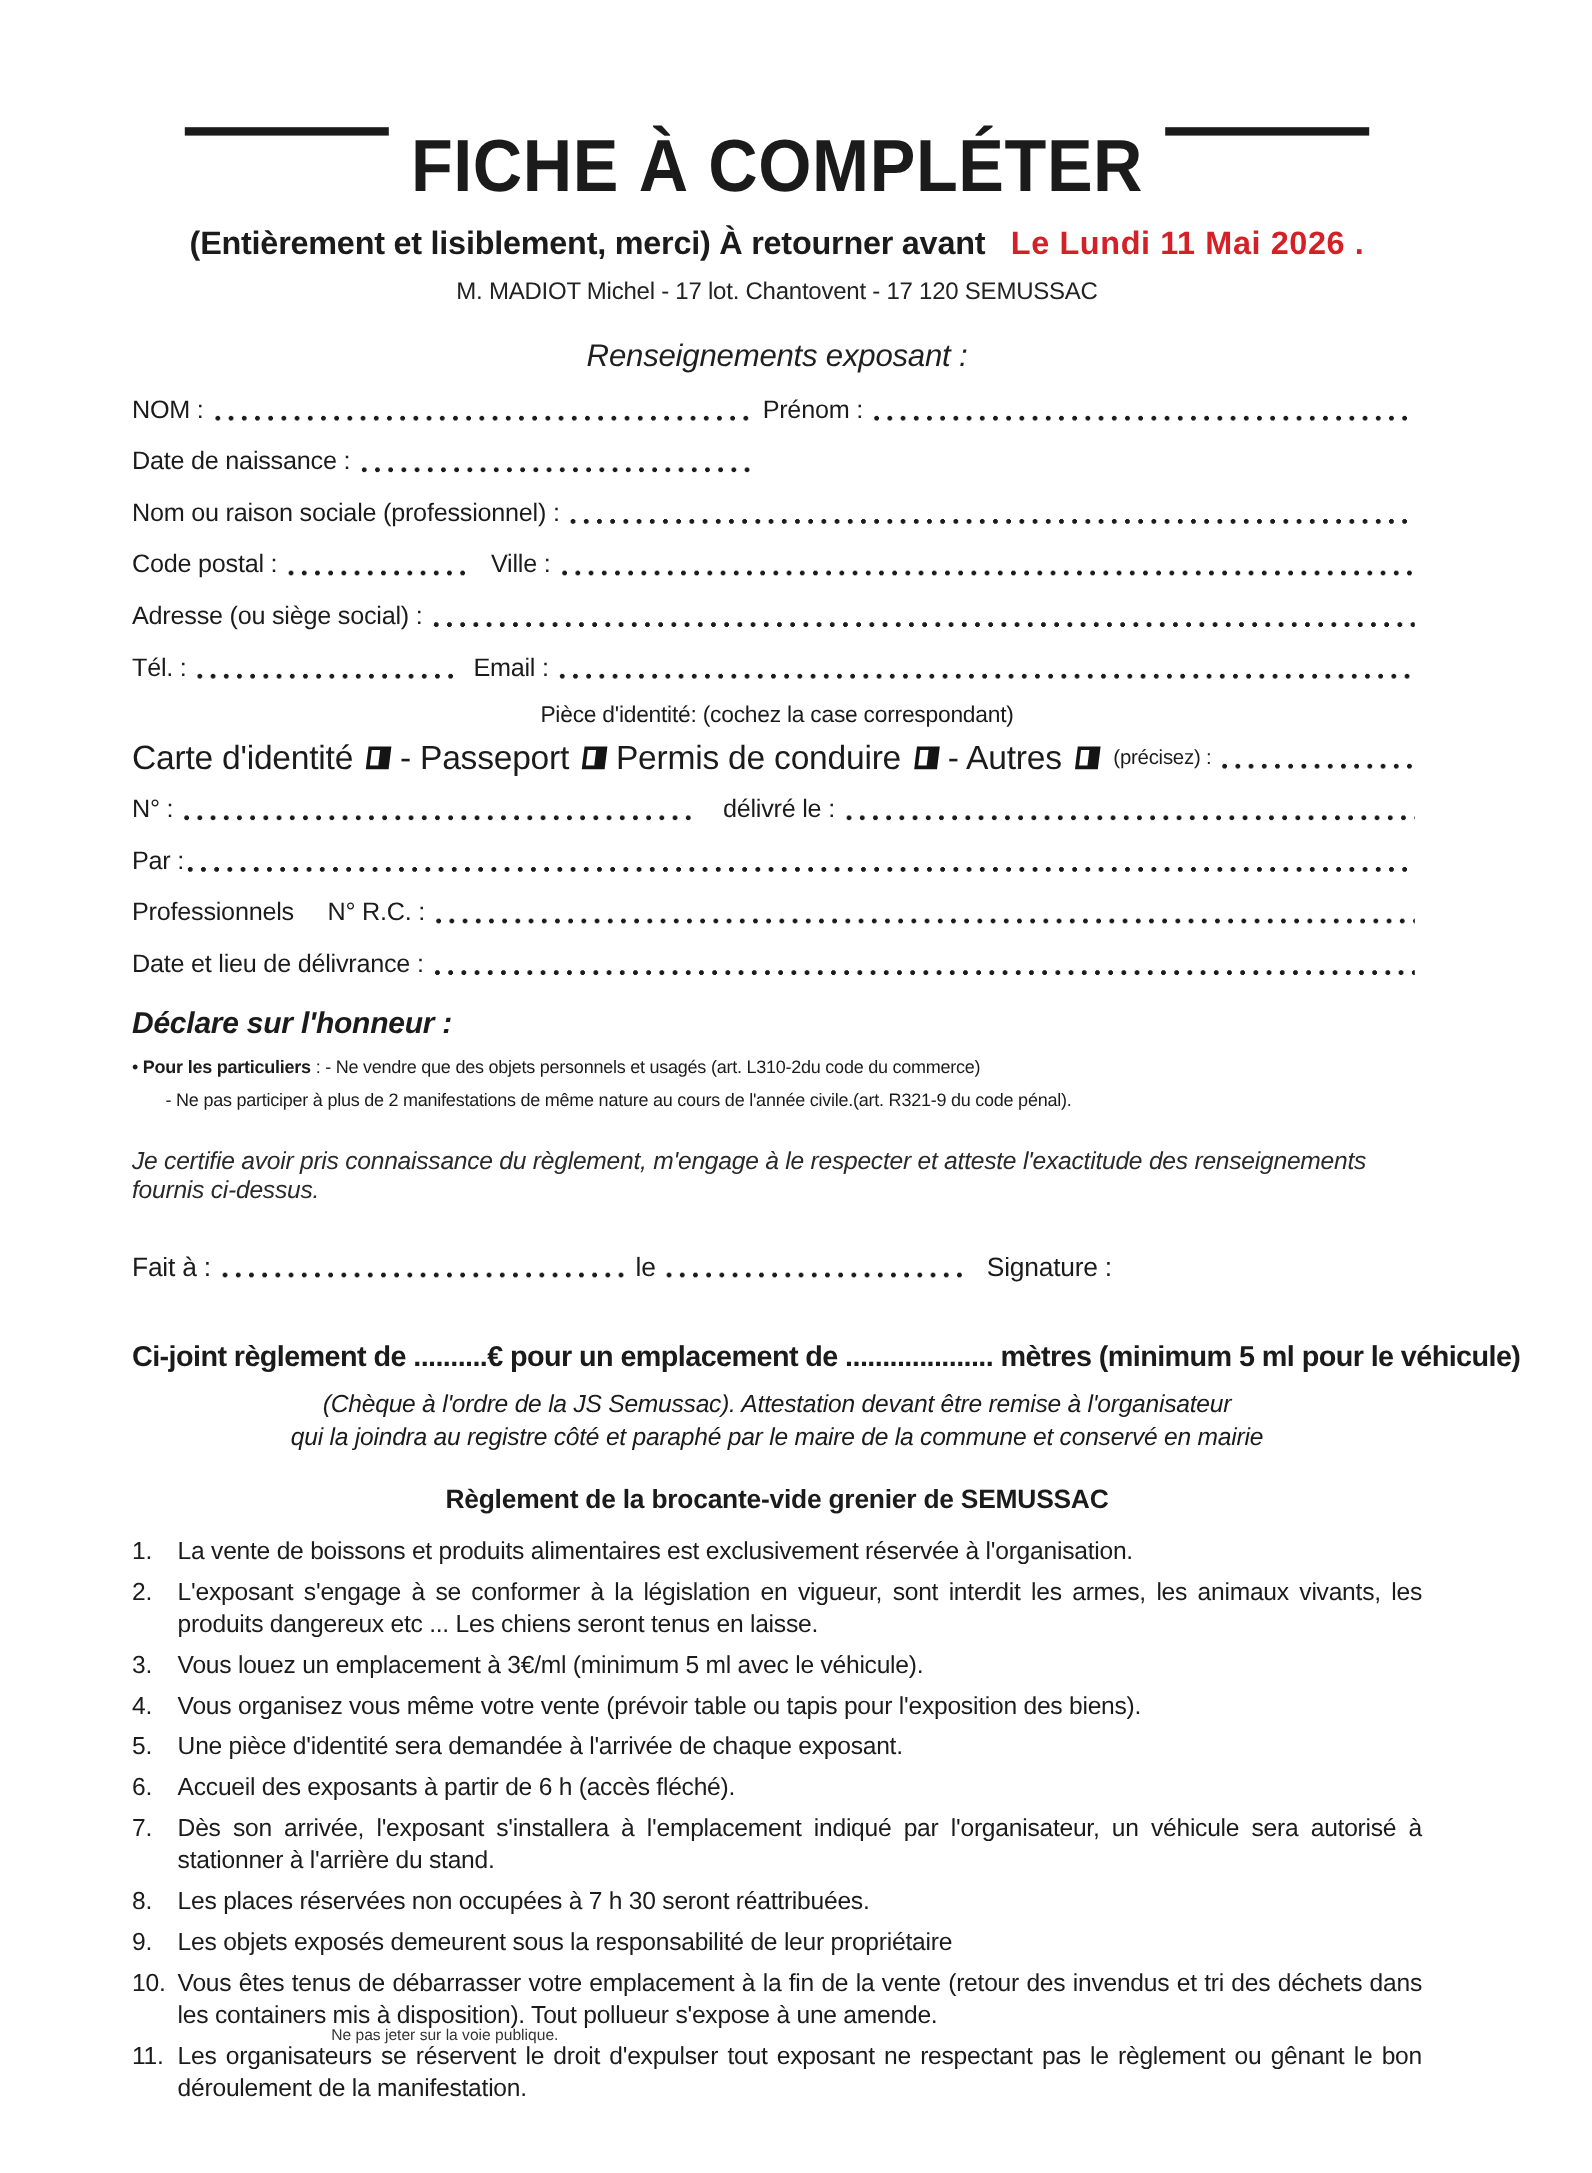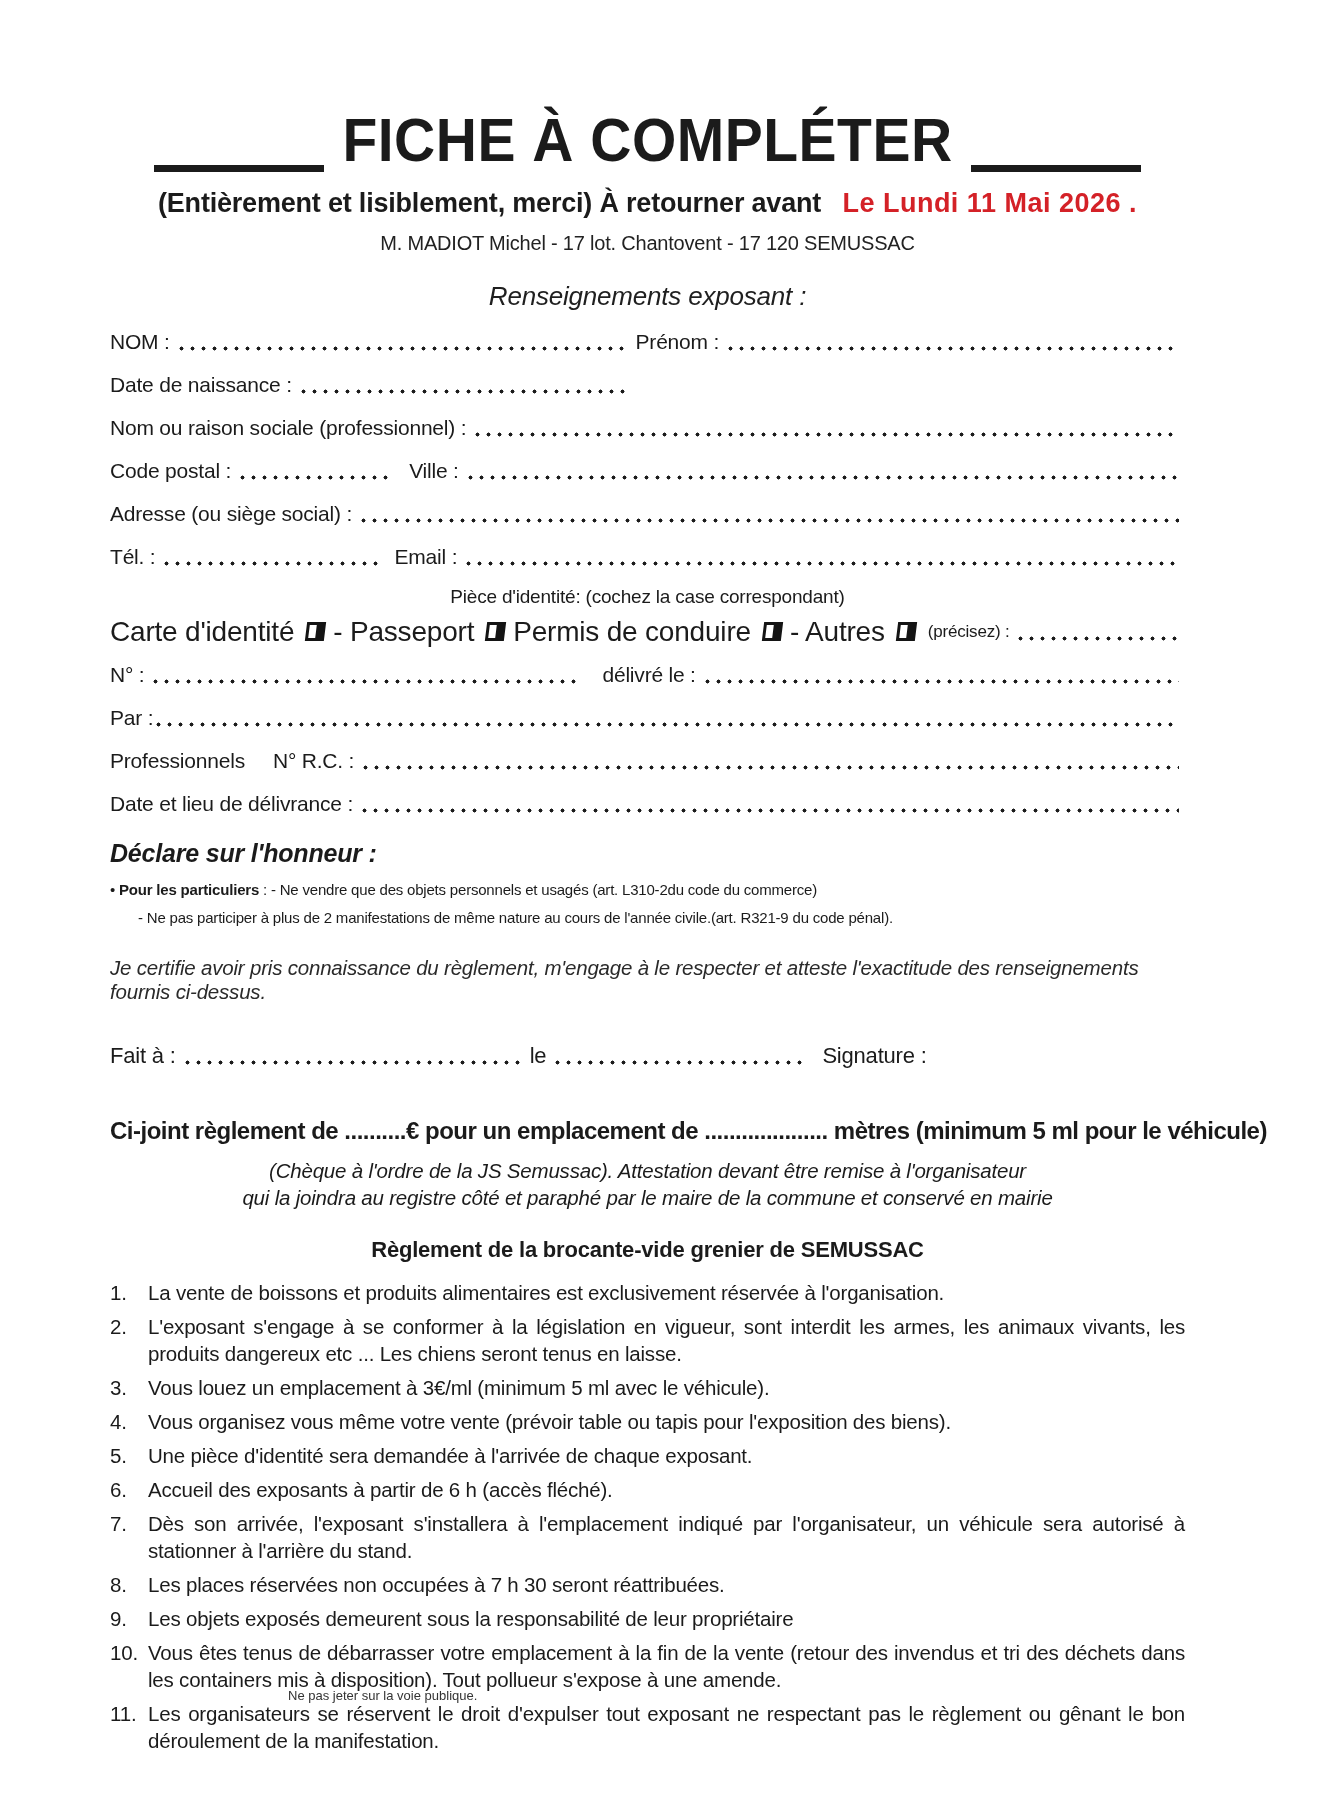--- a/index.html
+++ b/index.html
@@ -9,21 +9,21 @@
     margin:0 auto;
     background:#ffffff;
     color:#1b1b1b;
     font-family:"Liberation Sans", sans-serif;
     box-sizing:border-box;
     padding:106px 142px 0 110px;
     overflow:hidden;
     letter-spacing:-0.2px;
   }
   
-  .title-row { display:flex; align-items:flex-end; justify-content:center; gap:18px; }
+  .title-row { display:flex; align-items:flex-start; justify-content:center; gap:18px; }
   .bar { height:7px; background:#1b1b1b; flex:0 0 170px; }
   h1 {
     margin:0; font-size:57px; font-weight:900; white-space:nowrap;
     letter-spacing:0.5px; transform:scaleY(1.08); transform-origin:center;
   }
   .subtitle { text-align:center; font-weight:bold; font-size:27px; margin-top:16px; white-space:nowrap; }
   .subtitle .red { color:#d42127; margin-left:14px; letter-spacing:0.5px; }
   .address { text-align:center; font-size:20px; margin-top:13px; color:#222; }
   
   .section-head { text-align:center; font-style:italic; font-size:26px; font-weight:400; margin:26px 0 8px; color:#1f1f1f; }
@@ -55,21 +55,21 @@
   .certify { font-style:italic; font-size:20.5px; margin:24px 0 0; color:#2a2a2a; }
   .fait { font-size:22px; margin:30px 0 0; }
   
   .payment { font-size:24px; font-weight:bold; margin-top:40px; white-space:nowrap; letter-spacing:-0.5px; }
   .cheque-note { text-align:center; font-weight:normal; font-style:italic; font-size:20.5px; line-height:27px; margin-top:12px; }
   
   .rules-head { text-align:center; font-weight:bold; font-size:22px; margin:26px 0 16px; }
   .rule { display:flex; font-size:20.5px; line-height:27px; margin-bottom:7px; }
   .rule .num { flex:0 0 38px; }
   .rule .txt { flex:1 1 auto; text-align:justify; }
-  .footer-note { position:absolute; left:288px; top:1688px; font-size:13px; color:#333; letter-spacing:0; }
+  .footer-note { position:absolute; left:276px; top:1688px; font-size:13px; color:#333; letter-spacing:0; }
 </style>
 </head>
 <body>
 
 <div class="page">
 
   <div class="title-row">
     <span class="bar"></span>
     <h1>FICHE À COMPLÉTER</h1>
     <span class="bar"></span>

